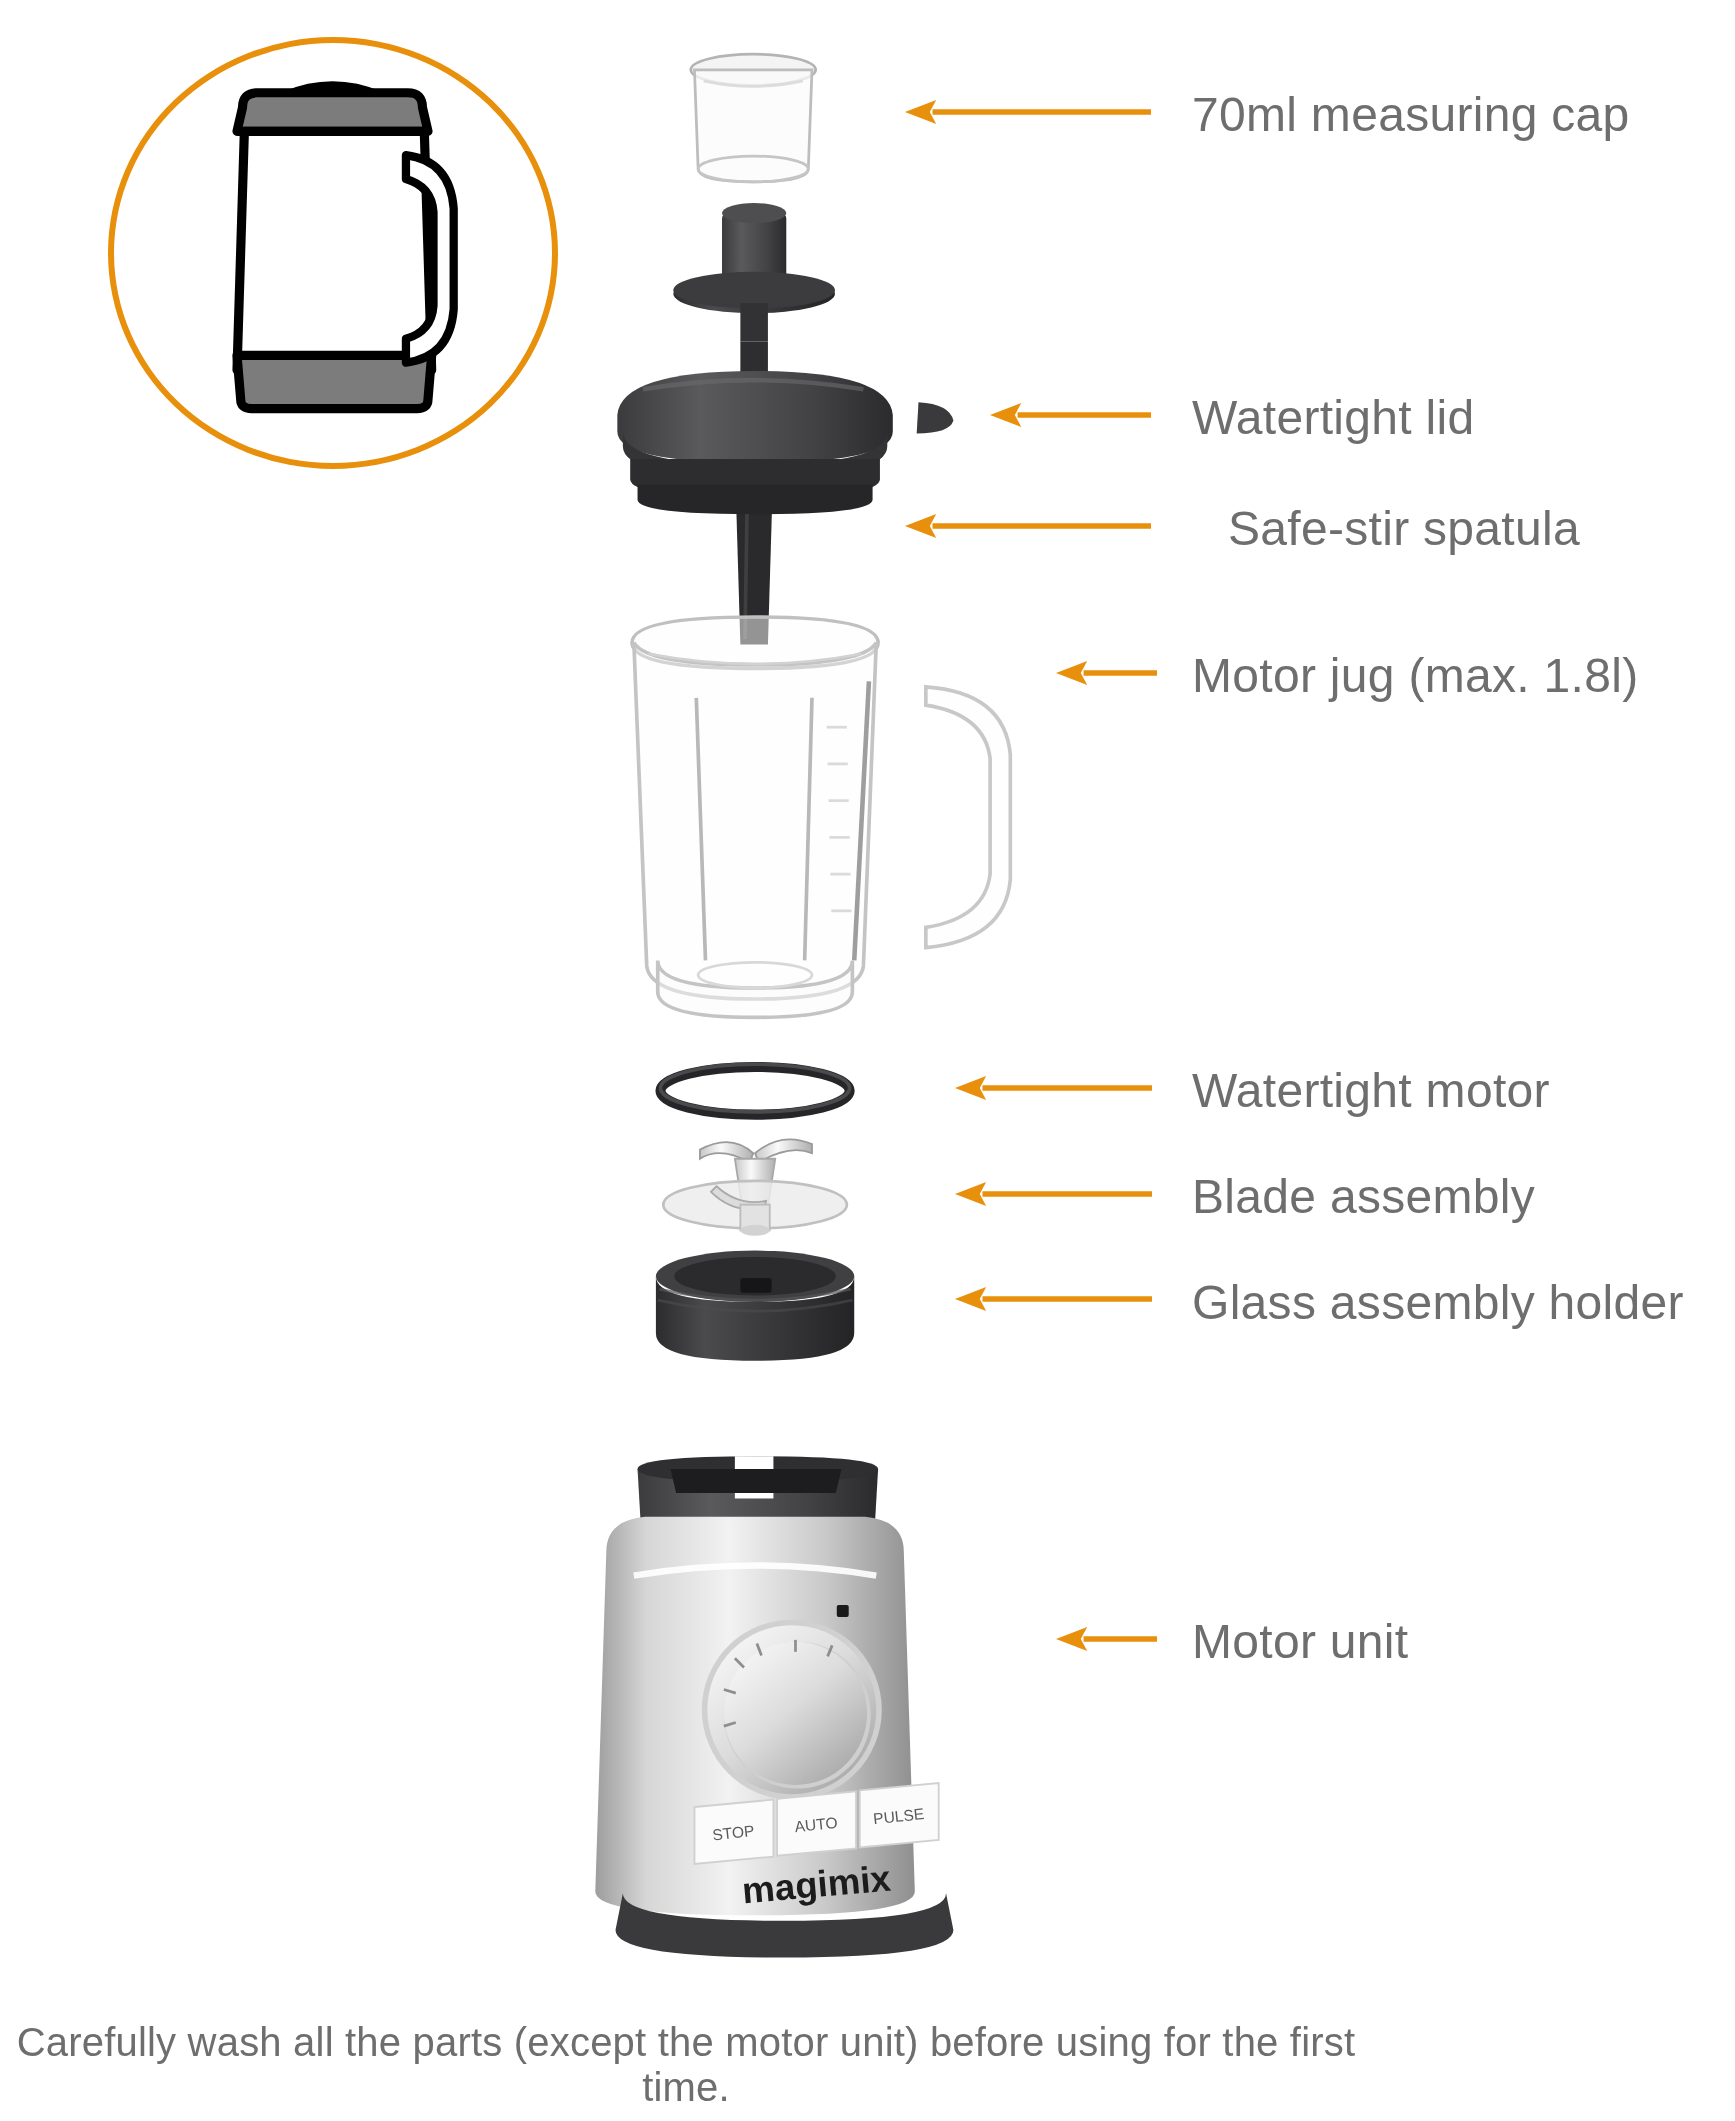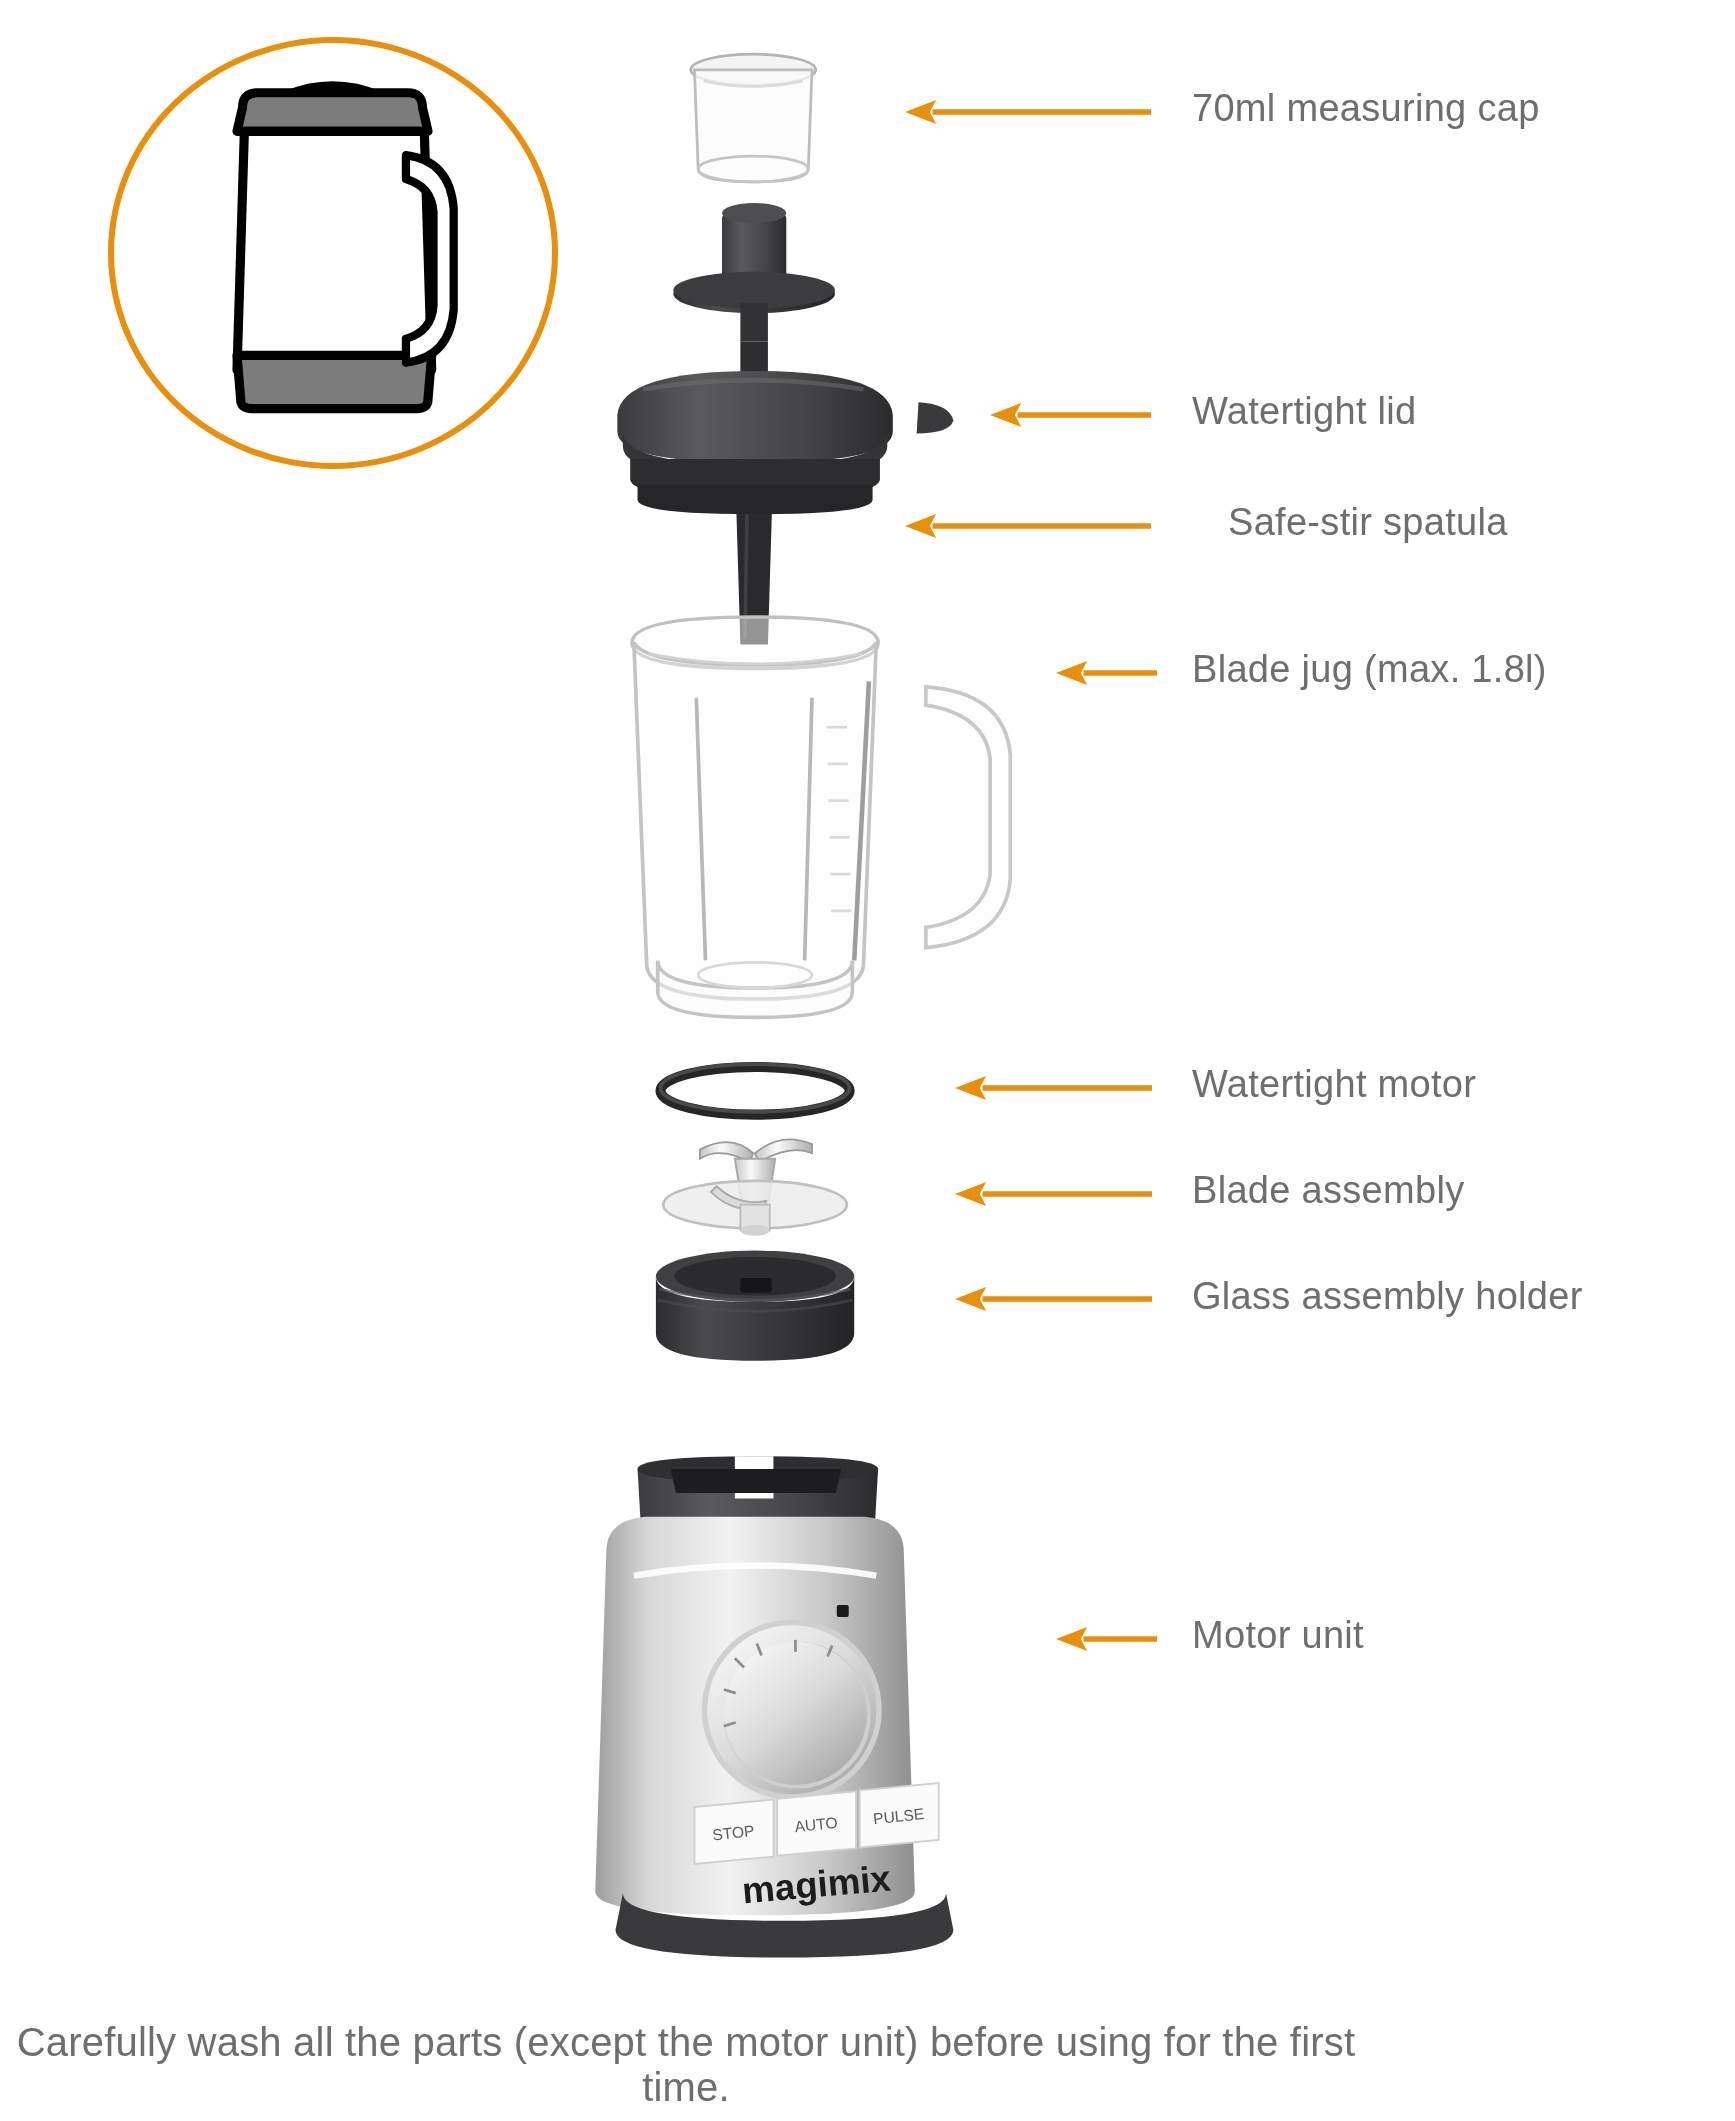--- a/index.html
+++ b/index.html
@@ -5,21 +5,21 @@
   html,body{margin:0;padding:0;background:#fff;}
   body{width:1736px;height:2121px;position:relative;overflow:hidden;
        font-family:"Liberation Sans",sans-serif;}
 
   
   .badge{position:absolute;left:108px;top:37px;width:450px;height:432px;
          border:6.4px solid #E8900C;border-radius:50%;box-sizing:border-box;}
   .badge svg{position:absolute;left:0;top:0;}
 
   
-  .lbl{position:absolute;color:#6e6e6e;font-size:38px;letter-spacing:0.3px;
+  .lbl{position:absolute;color:#6e6e6e;font-size:48px;letter-spacing:0.3px;
        white-space:nowrap;font-weight:300;}
 
   
   .arrow{position:absolute;height:24px;}
   .arrow svg{display:block;}
 
   
   .caption{position:absolute;left:0;top:2020px;width:1372px;text-align:center;
            color:#6e6e6e;font-size:40px;font-weight:300;letter-spacing:0.2px;}
 
@@ -241,21 +241,21 @@
         <path d="M0 13 L34 0 L27 13 L34 26 Z" fill="#E8900C"></path>
       </svg>
     </div>
     <div class="lbl" style="left: 1192px; top: 501px; color: rgb(110, 110, 110); margin-left: 36px;">Safe-stir spatula</div>
     <div class="arrow" style="left: 1056px; top: 661px; width: 101px;">
       <svg width="101" height="24" viewBox="0 0 110 26">
         <line x1="30" y1="13" x2="110" y2="13" stroke="#E8900C" stroke-width="6"></line>
         <path d="M0 13 L34 0 L27 13 L34 26 Z" fill="#E8900C"></path>
       </svg>
     </div>
-    <div class="lbl" style="left: 1192px; top: 648px; color: rgb(110, 110, 110);">Blade jug (max. 1.8l)</div>
+    <div class="lbl" style="left: 1192px; top: 648px; color: rgb(110, 110, 110);">Motor jug (max. 1.8l)</div>
     <div class="arrow" style="left: 955px; top: 1076px; width: 197px;">
       <svg width="197" height="24" viewBox="0 0 215 26">
         <line x1="30" y1="13" x2="215" y2="13" stroke="#E8900C" stroke-width="6"></line>
         <path d="M0 13 L34 0 L27 13 L34 26 Z" fill="#E8900C"></path>
       </svg>
     </div>
     <div class="lbl" style="left: 1192px; top: 1063px; color: rgb(110, 110, 110);">Watertight motor</div>
     <div class="arrow" style="left: 955px; top: 1182px; width: 197px;">
       <svg width="197" height="24" viewBox="0 0 215 26">
         <line x1="30" y1="13" x2="215" y2="13" stroke="#E8900C" stroke-width="6"></line>

